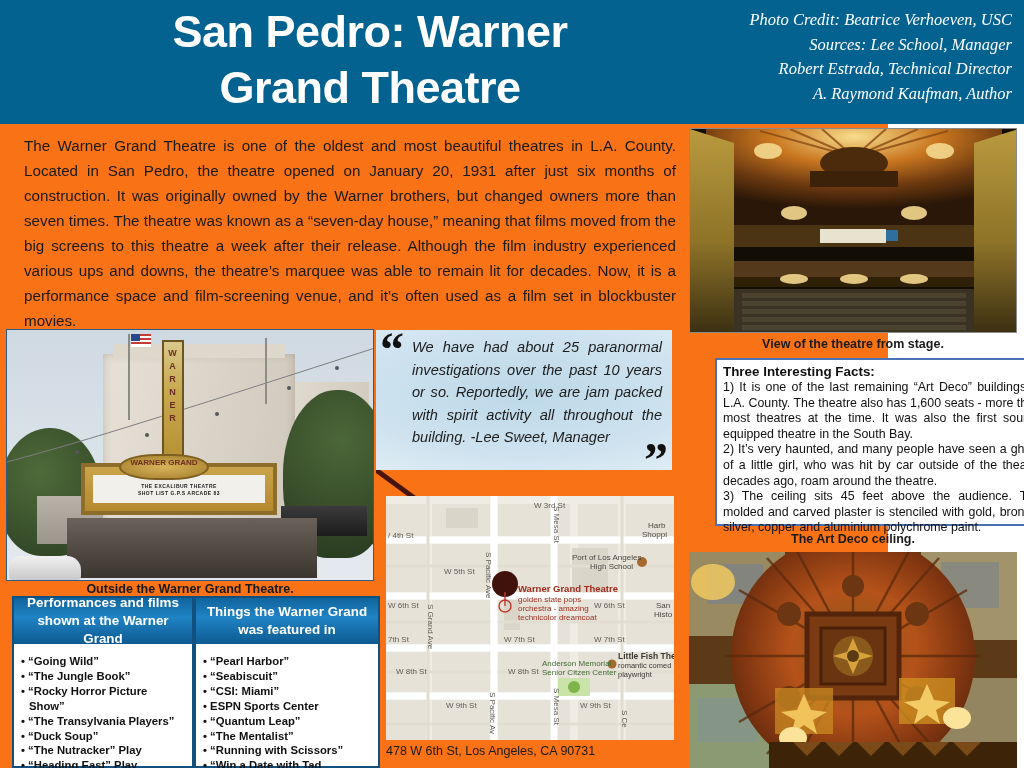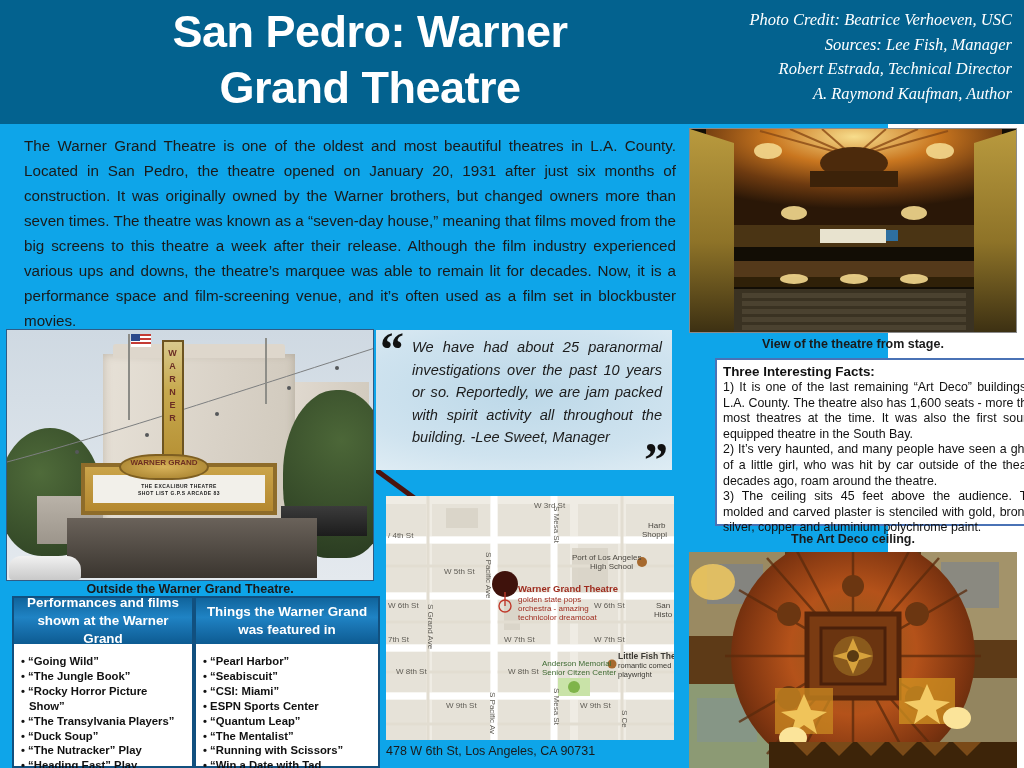--- a/index.html
+++ b/index.html
@@ -2,21 +2,21 @@
 <html><head>
 <meta charset="utf-8">
 <style>
   * { box-sizing: border-box; margin: 0; padding: 0; }
   html, body {
     width: 1024px; height: 768px;
     font-family: "Liberation Sans", sans-serif;
     background: #ffffff;
     overflow: hidden;
   }
-  #poster { position: relative; width: 888px; height: 768px; background: #0ea5e9; }
+  #poster { position: relative; width: 888px; height: 768px; background: #f97316; }
 
   
   #header {
     position: absolute; left: 0; top: 0; width: 1024px; height: 124px;
     background: #03628F;
   }
   #title {
     position: absolute; left: 60px; top: 4px; width: 620px;
     text-align: center;
     color: #ffffff;
@@ -213,21 +213,21 @@
 
 <div id="poster">
 
   <div id="header">
     <div id="title">
       <div>San Pedro: Warner</div>
       <div>Grand Theatre</div>
     </div>
     <div id="credits">
       <div>Photo Credit: Beatrice Verhoeven, USC</div>
-      <div>Sources: Lee Fish, Manager</div>
+      <div>Sources: Lee School, Manager</div>
       <div>Robert Estrada, Technical Director</div>
       <div>A. Raymond Kaufman, Author</div>
     </div>
   </div>
 
   <div id="intro">The Warner Grand Theatre is one of the oldest and most beautiful theatres in L.A. County. Located in San Pedro, the theatre opened on January 20, 1931 after just six months of construction. It was originally owned by the Warner brothers, but changed owners more than seven times. The theatre was known as a “seven-day house,” meaning that films moved from the big screens to this theatre a week after their release. Although the film industry experienced various ups and downs, the theatre’s marquee was able to remain lit for decades. Now, it is a performance space and film-screening venue, and it’s often used as a film set in blockbuster movies.</div>
 
   <div id="photo-outside-wrap">
     <div class="ph">
       <div class="sky"></div>

